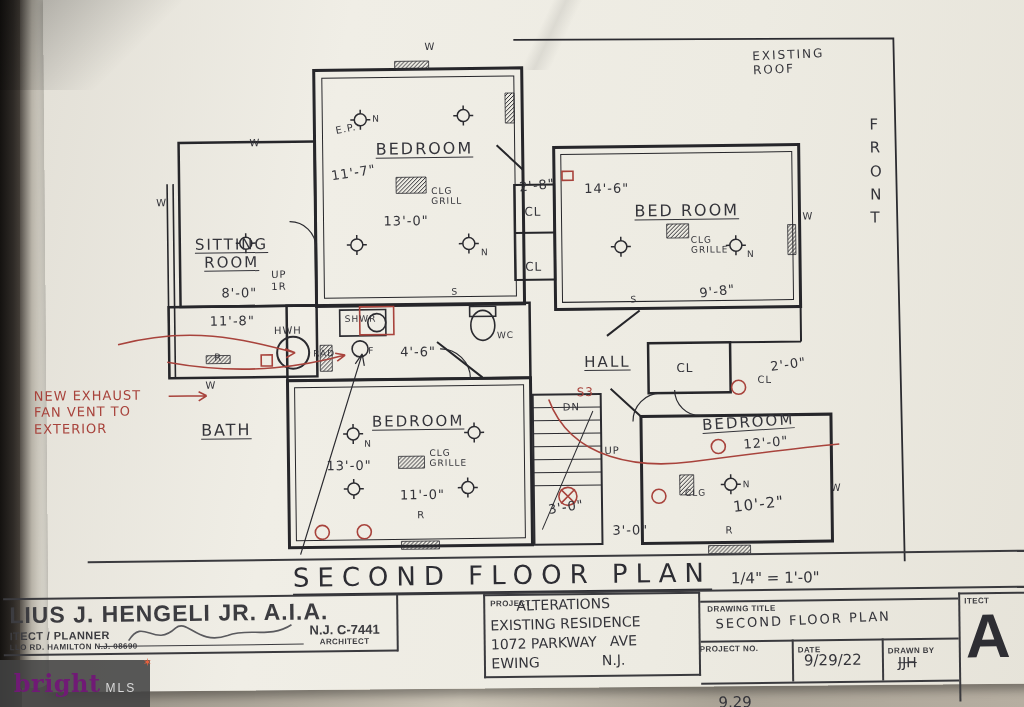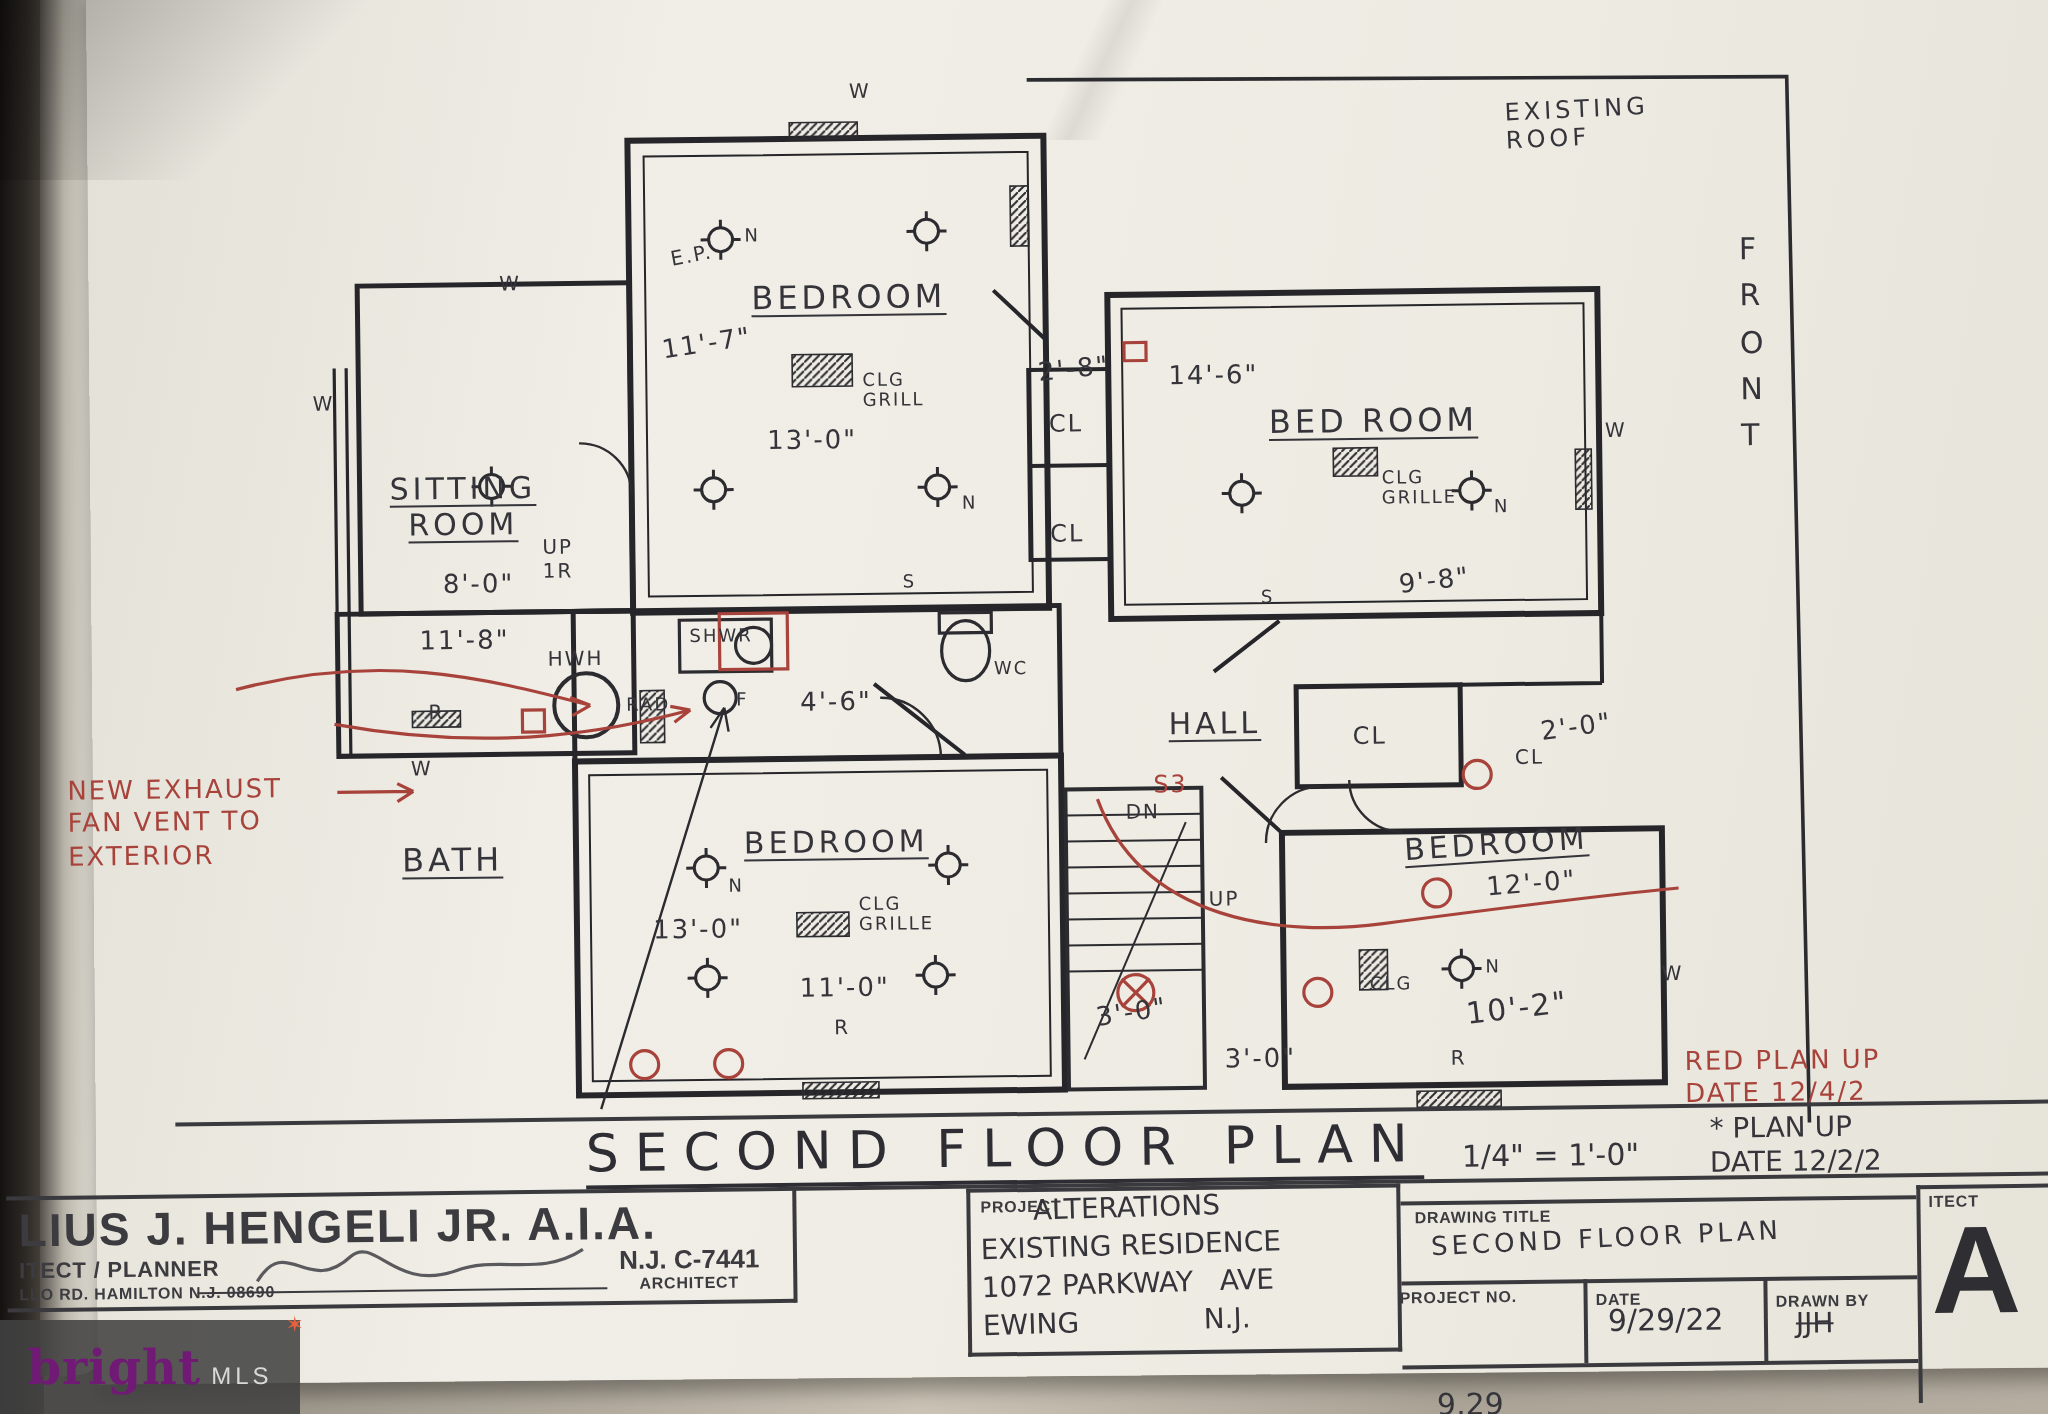--- a/index.html
+++ b/index.html
@@ -208,37 +208,33 @@
     <div class="abs hand lbl tiny" style="left:748px;top:252px;">N</div>
     <div class="abs hand lbl tiny" style="left:363px;top:437px;">N</div>
     <div class="abs hand lbl tiny" style="left:741px;top:482px;">N</div>
     <div class="abs hand lbl tiny" style="left:452px;top:286px;">S</div>
     <div class="abs hand lbl tiny" style="left:631px;top:296px;">S</div>
     <div class="abs hand lbl tiny" style="left:368px;top:344px;">F</div>
 
     <div class="abs hand red rednote" style="left:33px;top:383px;">NEW EXHAUST
 FAN VENT TO
 EXTERIOR</div>
-    <div class="abs hand red rednote" style="left:840px;top:528px;">RED PLAN UP
-DATE 12/4/2</div>
     <div class="abs hand red lbl" style="left:543px;top:387px;font-size:12px;margin-left:33px;">S3</div>
 
     <div class="abs hand lbl" style="left:756px;top:52px;font-size:12px;letter-spacing:2px;transform:rotate(-2deg);">EXISTING
 ROOF</div>
     <div class="abs hand vert" style="left:872px;top:118px;font-size:15px;">F
 R
 O
 N
 T</div>
 
     <div class="tbline" style="left:85px;top:556px;width:939px;height:2px;"></div>
     <div class="abs hand bigtitle" style="left:290px;top:560px;">SECOND FLOOR PLAN</div>
     <div class="abs hand" style="left:728px;top:572px;font-size:15px;">1/4" = 1'-0"</div>
-    <div class="abs hand" style="left:852px;top:561px;font-size:14px;white-space:pre-line;line-height:1.2;">* PLAN UP
-DATE 12/2/2</div>
     <div class="tbline" style="left:0px;top:592px;width:1024px;height:2px;"></div>
 
     <div class="abs printed" style="left:6px;top:596px;font-size:23px;font-weight:bold;letter-spacing:1px;">LIUS J. HENGELI JR. A.I.A.</div>
     <div class="abs printed tinylabel" style="left:6px;top:624px;font-size:11px;">ITECT / PLANNER</div>
     <div class="abs printed tinylabel" style="left:6px;top:637px;">LLO RD. HAMILTON N.J. 08690</div>
     <svg class="abs" style="left:120px;top:610px;" width="190" height="36">
       <path d="M5,26 C20,2 30,34 52,14 C64,4 74,32 104,22 C126,14 146,26 168,12" fill="none" stroke="#5a5a5e" stroke-width="1.6"></path>
     </svg>
     <div class="tbline" style="left:95px;top:641px;width:205px;height:1px;"></div>
     <div class="abs printed" style="left:306px;top:620px;font-size:13px;font-weight:bold;">N.J. C-7441</div>

